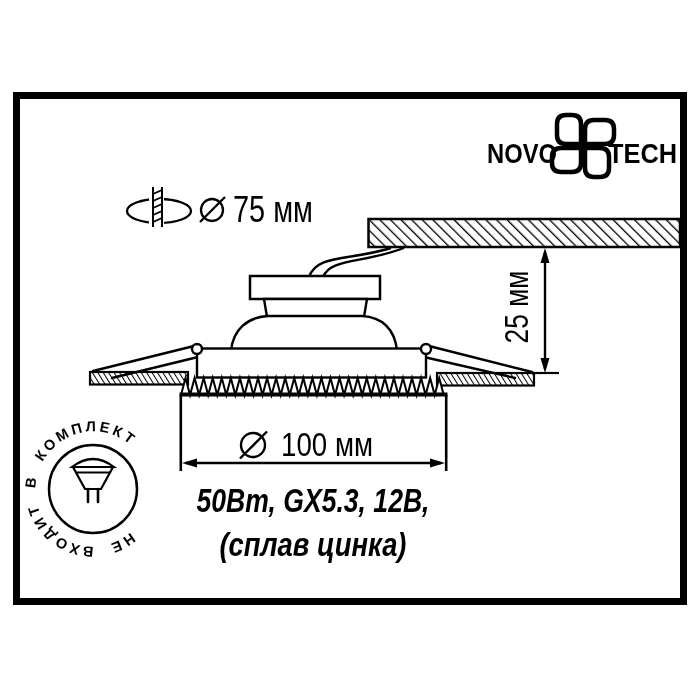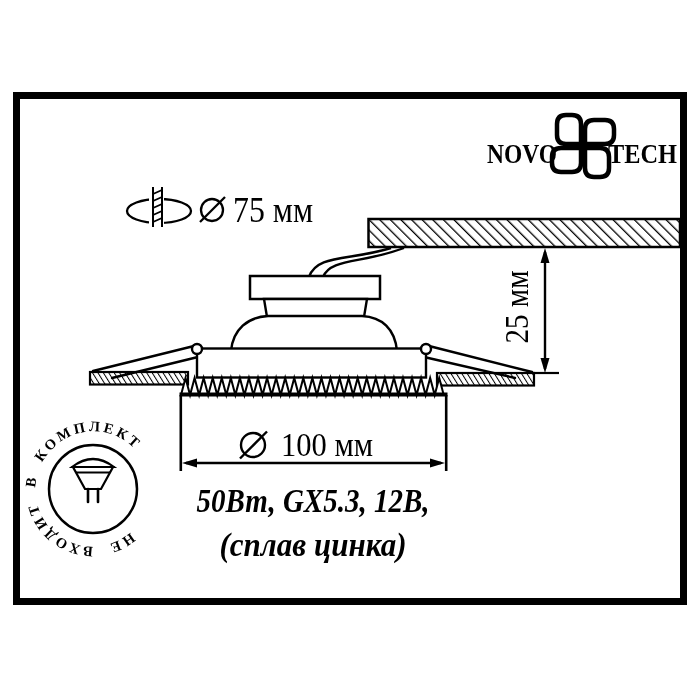--- a/index.html
+++ b/index.html
@@ -1,17 +1,17 @@
 <!DOCTYPE html>
 <html><head>
 <meta charset="utf-8">
 <style>
   html,body{margin:0;padding:0;background:#ffffff;}
   .page{position:relative;width:700px;height:700px;background:#ffffff;overflow:hidden;
-        font-family:Liberation Serif, serif;}
+        font-family:Liberation Sans, sans-serif;}
   svg text{fill:#000;}
   .logo-text{font-weight:bold;}
   .dim-text{font-weight:normal;}
   .spec-text{font-weight:bold;font-style:italic;}
   .stamp-text{font-weight:bold;letter-spacing:3px;word-spacing:7px;}
 </style>
 </head>
 <body>
 
 <div class="page">

